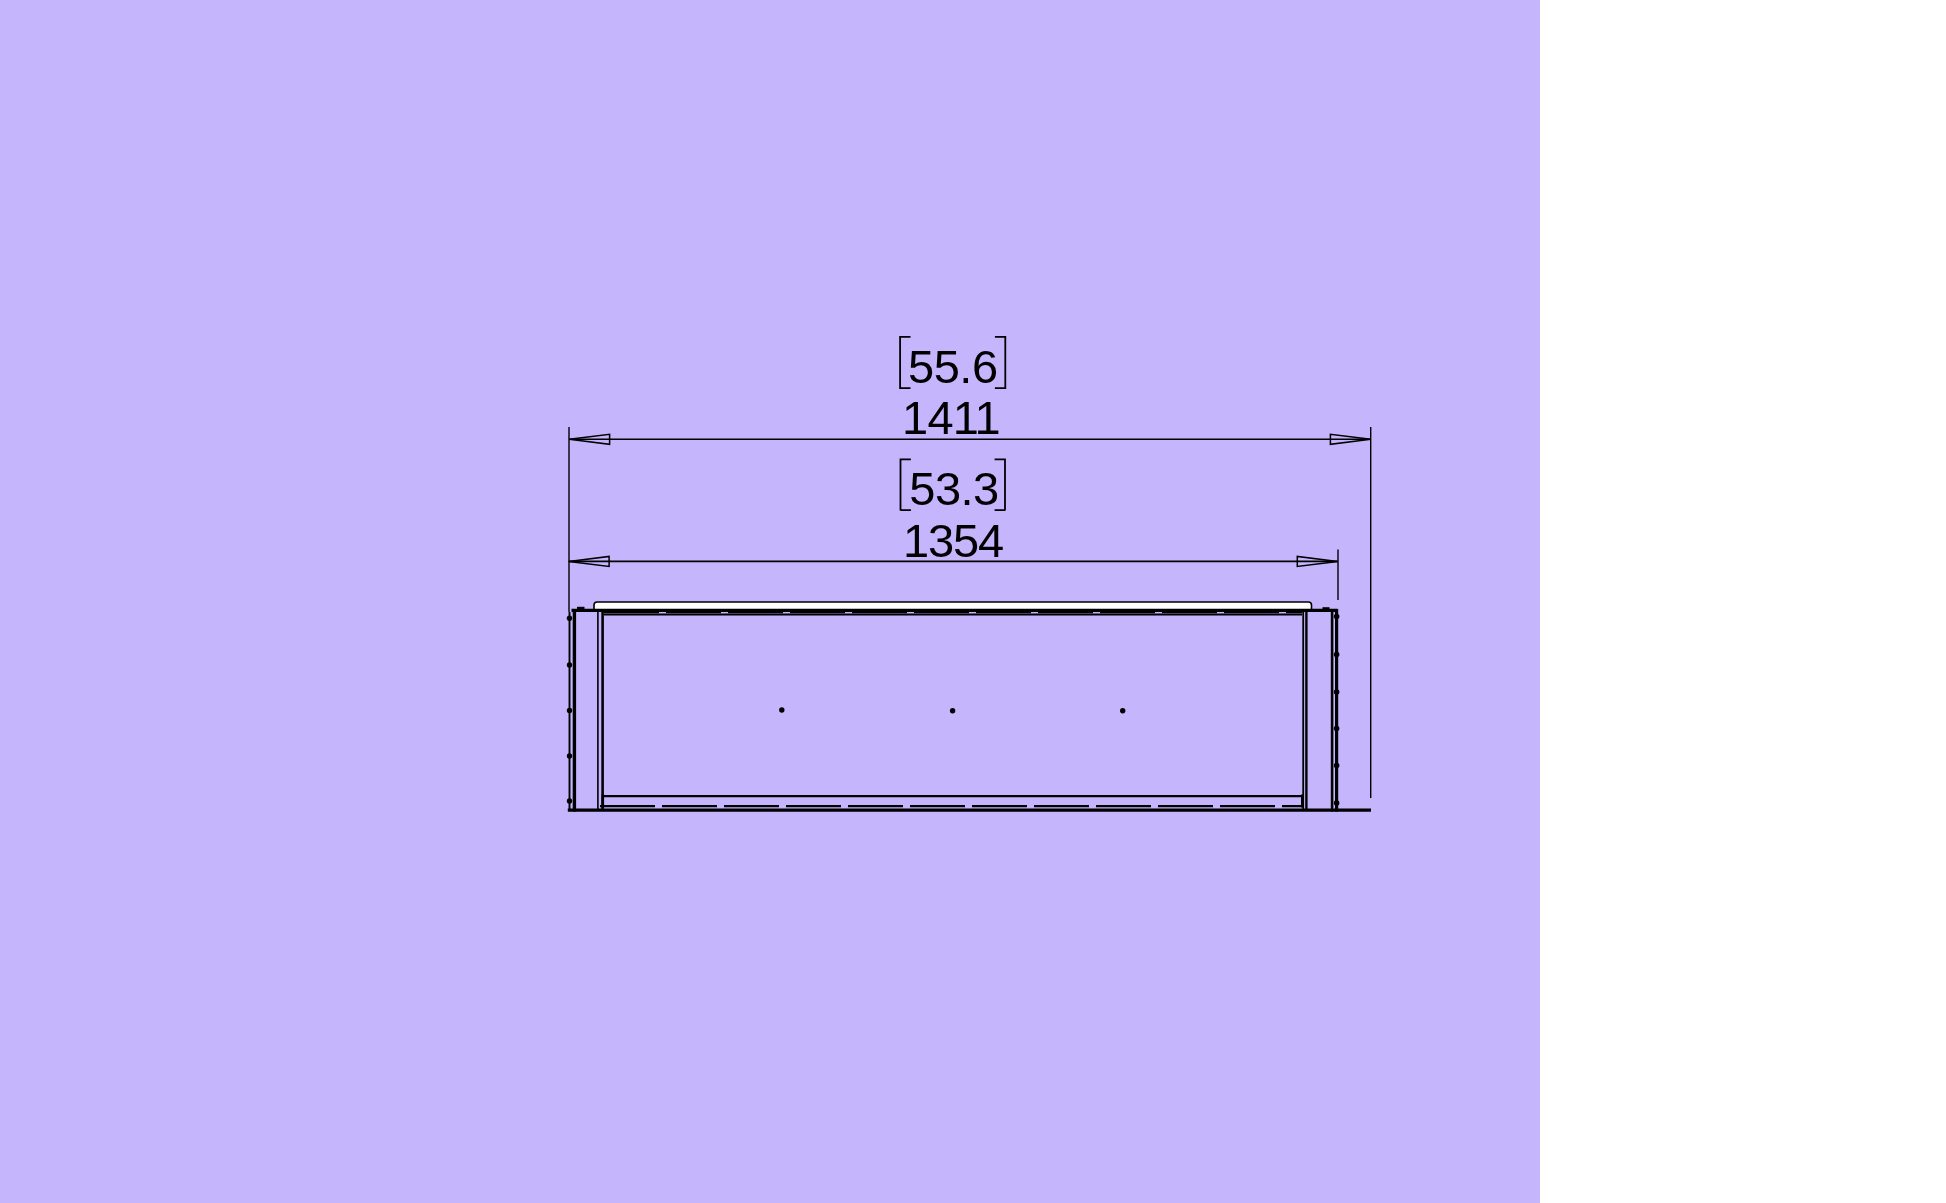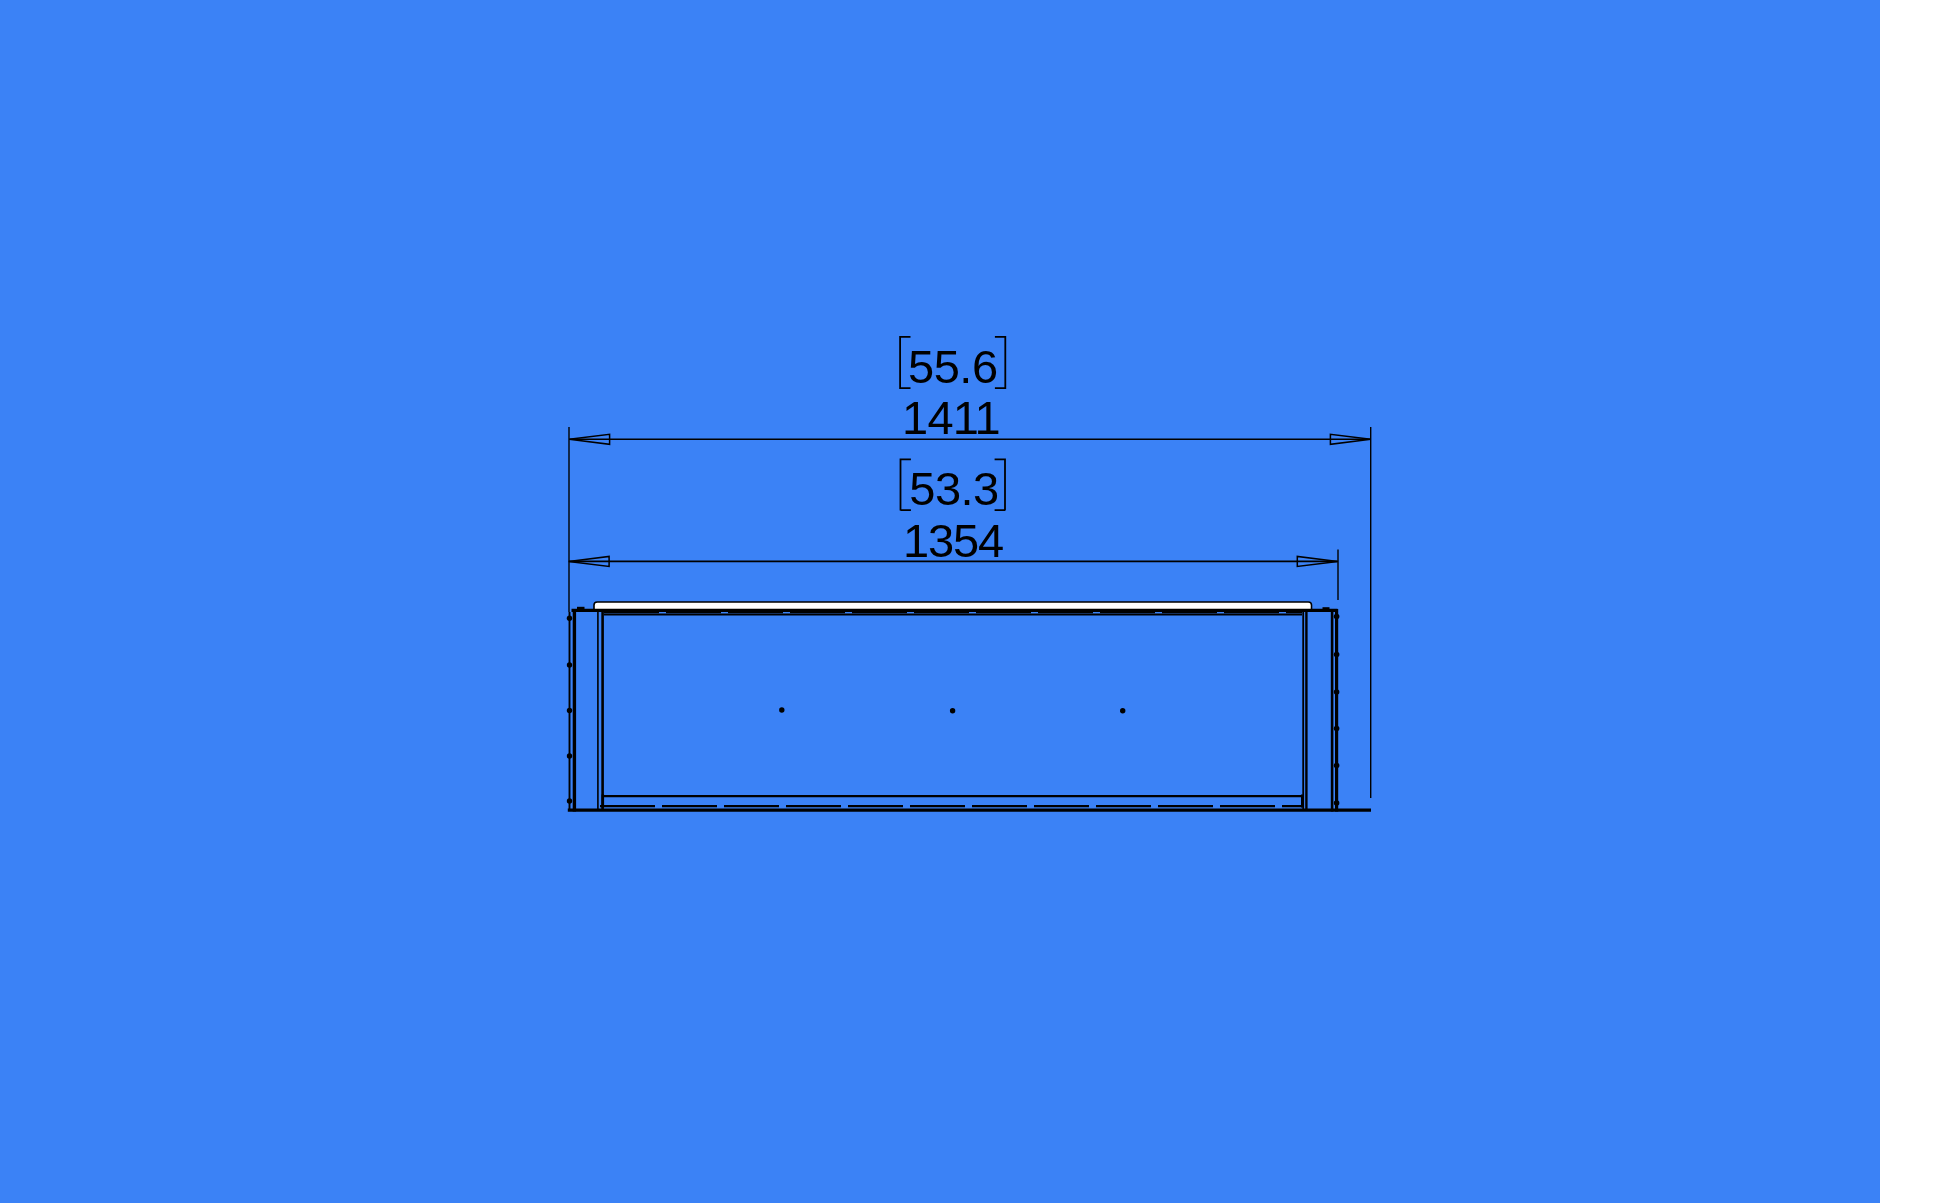--- a/index.html
+++ b/index.html
@@ -1,17 +1,17 @@
 <!DOCTYPE html>
 <html><head>
 <meta charset="utf-8">
 <title>Firebox Plan Drawing</title>
 <style>
   html,body{margin:0;padding:0;background:#ffffff;}
-  #canvas{position:absolute;top:0;left:0;width:1880px;height:1203px;background:#3b82f6;}
+  #canvas{position:absolute;top:0;left:0;width:1540px;height:1203px;background:#c4b5fd;}
   svg text{font-family:"Liberation Sans",sans-serif;fill:#000000;}
 </style>
 </head>
 <body>
 <div id="canvas">
 <svg width="1946" height="1203" viewBox="0 0 1946 1203" xmlns="http://www.w3.org/2000/svg">
 
 <g>
   <path d="M900.1,336.9 h10.4 M900.1,336 v53 M900.1,388.1 h10.4 M1005.3,336.9 h-10.4 M1005.3,336 v53 M1005.3,388.1 h-10.4" stroke="#000" stroke-width="1.8" fill="none"></path>
   <text x="952.8" y="383" font-size="47" letter-spacing="-0.5" text-anchor="middle">55.6</text>

